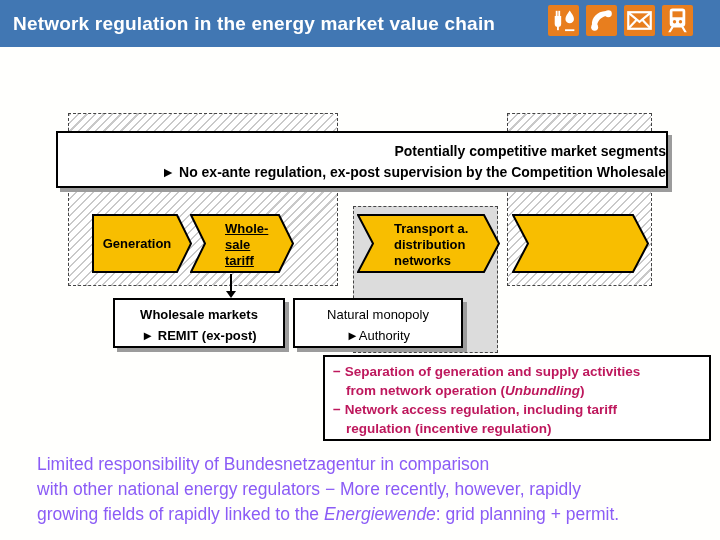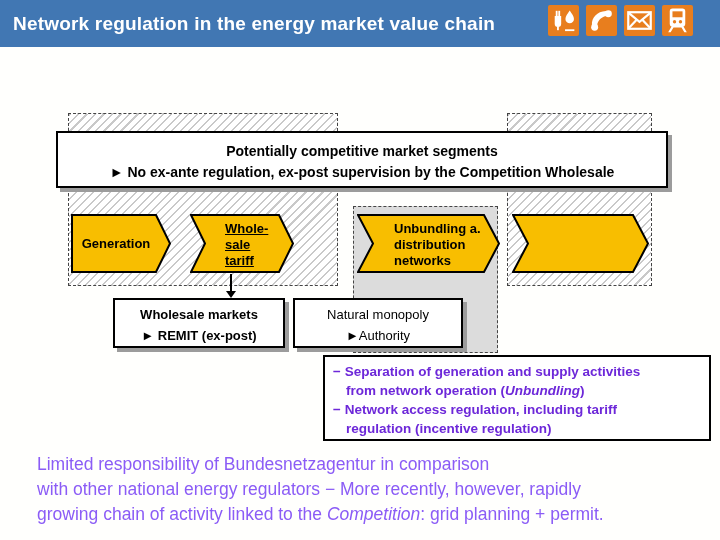--- a/index.html
+++ b/index.html
@@ -22,35 +22,35 @@
     position:absolute; border:1px dashed #444;
     background:repeating-linear-gradient(135deg,#c9c9c9 0 1.5px,#ffffff 1.5px 6px);
   }
   .hatch-left  { left:68px;  top:113px; width:270px; height:173px; }
   .hatch-right { left:507px; top:113px; width:145px; height:173px; }
   .gray-region { position:absolute; left:353px; top:206px; width:145px; height:147px;
     background:#DCDCDC; border:1px dashed #444; }
   
   .frame-box { position:absolute; background:#ffffff; border:2px solid #000000; }
   .shadow { box-shadow:4px 4px 0 #9c9c9c; }
-  .title-box { left:56px; top:131px; width:612px; height:57px; text-align:center;
+  .title-box { left:56px; top:131px; width:612px; height:57px; text-align:right;
     font-weight:bold; font-size:14px; color:#000; padding-top:8px; line-height:21px; }
   .wholesale-box { left:113px; top:298px; width:172px; height:50px; text-align:center;
     font-weight:bold; font-size:13px; color:#000; padding-top:4px; line-height:21px; }
   .monopoly-box { left:293px; top:298px; width:170px; height:50px; text-align:center;
     font-weight:normal; font-size:13px; color:#000; padding-top:4px; line-height:21px; }
   .unbundling-box { left:323px; top:355px; width:388px; height:86px;
-    font-weight:bold; font-size:13.5px; color:#6d28d9; padding:5px 6px 0 8px; line-height:19px; }
+    font-weight:bold; font-size:13.5px; color:#be185d; padding:5px 6px 0 8px; line-height:19px; }
   .unbundling-box .indent { padding-left:13px; }
   .it { font-style:italic; }
   
   .arrow { position:absolute; top:214px; height:59px; }
   .arrow svg { position:absolute; left:0; top:0; width:100%; height:100%; }
   .arrow-label { position:absolute; font-weight:bold; font-size:13px; color:#000; line-height:16px; }
-  .arrow-generation { left:71px;  width:100px; }
+  .arrow-generation { left:92px;  width:100px; }
   .arrow-wholesale  { left:190px; width:104px; }
   .arrow-transport  { left:357px; width:143px; }
   .arrow-supply     { left:512px; width:137px; }
   .lbl-generation { left:0; top:22px; width:90px; text-align:center; }
   .lbl-wholesale  { left:35px; top:7px;text-decoration:underline; }
   .lbl-transport  { left:37px; top:7px; }
   .lbl-supply     { left:14px; top:22px; width:120px; text-align:center; }
   
   .connector-line { position:absolute; left:230px; top:274px; width:2px; height:19px; background:#000; }
   .connector-head { position:absolute; left:226px; top:291px; width:0; height:0;
@@ -133,21 +133,21 @@
       <div>sale</div>
       <div>tariff</div>
     </div>
   </div>
 
   <div class="arrow arrow-transport">
     <svg viewBox="0 0 143 59" preserveAspectRatio="none">
       <path d="M1,1 L127,1 L142,29.5 L127,58 L1,58 L16,29.5 Z" fill="#F8BE00" stroke="#000" stroke-width="2"></path>
     </svg>
     <div class="arrow-label lbl-transport">
-      <div>Unbundling a.</div>
+      <div>Transport a.</div>
       <div>distribution</div>
       <div>networks</div>
     </div>
   </div>
 
   <div class="arrow arrow-supply">
     <svg viewBox="0 0 137 59" preserveAspectRatio="none">
       <path d="M1,1 L121,1 L136,29.5 L121,58 L1,58 L16,29.5 Z" fill="#F8BE00" stroke="#000" stroke-width="2"></path>
     </svg>
   </div>
@@ -168,16 +168,16 @@
   <div class="frame-box unbundling-box">
     <div>− Separation of generation and supply activities</div>
     <div class="indent"><span>from network operation (</span><span class="it">Unbundling</span><span>)</span></div>
     <div>− Network access regulation, including tariff</div>
     <div class="indent">regulation (incentive regulation)</div>
   </div>
 
   <div class="footer">
     <div>Limited responsibility of Bundesnetzagentur in comparison</div>
     <div>with other national energy regulators − More recently, however, rapidly</div>
-    <div><span>growing chain of activity linked to the </span><span class="it">Competition</span><span>: grid planning + permit.</span></div>
+    <div><span>growing fields of rapidly linked to the </span><span class="it">Energiewende</span><span>: grid planning + permit.</span></div>
   </div>
 
 </div>
 
 </body></html>

